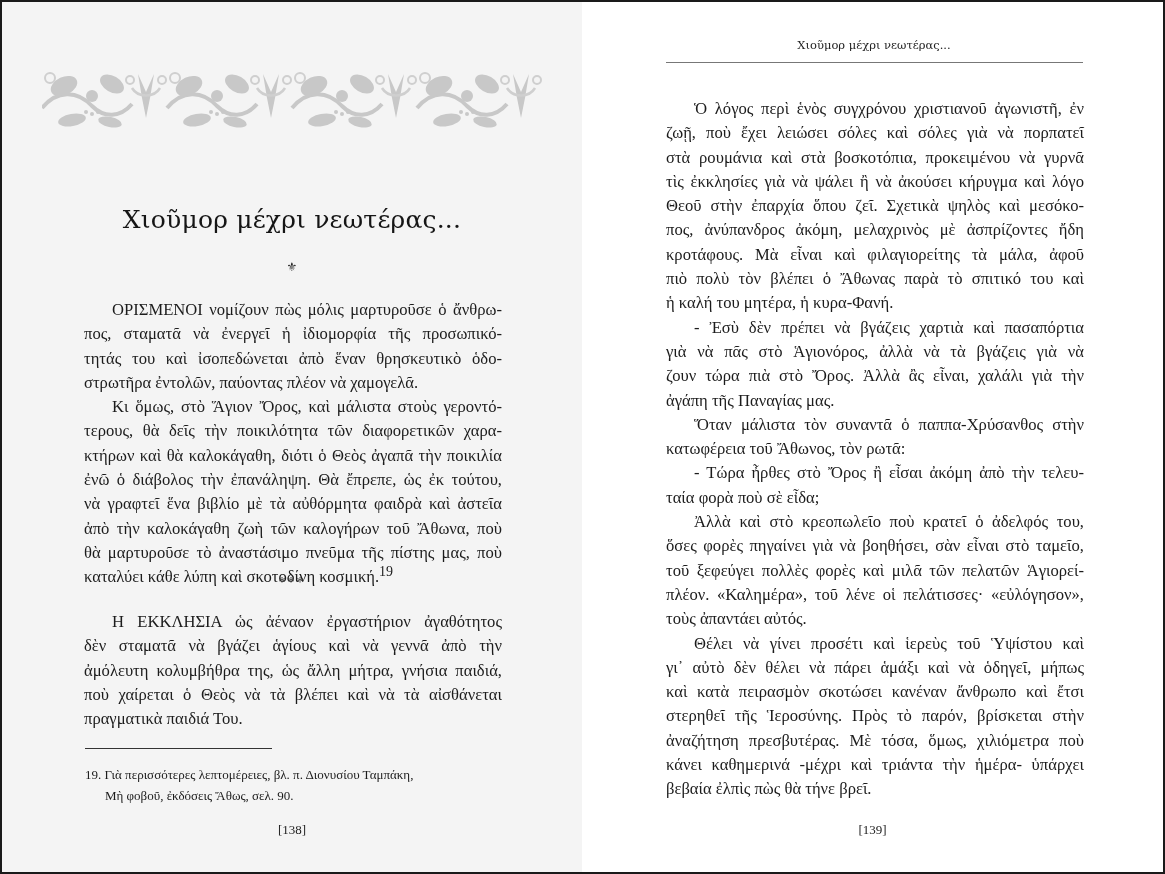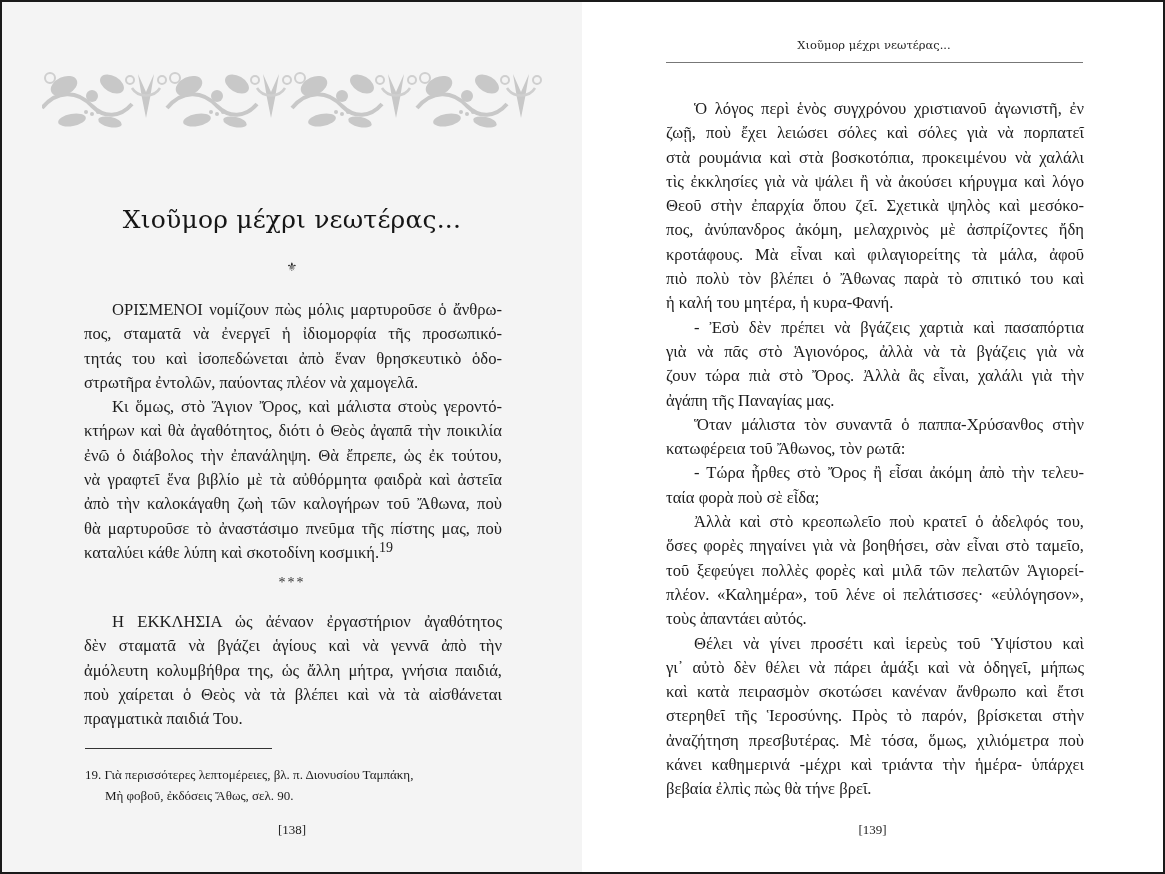--- a/index.html
+++ b/index.html
@@ -105,21 +105,22 @@
 
     <div class="chapter-title">Χιοῦμορ μέχρι νεωτέρας...</div>
     <div class="fleuron">⚜</div>
 
     <div class="body-text left-block1">
       <span class="line" style="padding-left:28px">ΟΡΙΣΜΕΝΟΙ νομίζουν πὼς μόλις μαρτυροῦσε ὁ ἄνθρω-</span>
       <span class="line">πος, σταματᾶ νὰ ἐνεργεῖ ἡ ἰδιομορφία τῆς προσωπικό-</span>
       <span class="line">τητάς του καὶ ἰσοπεδώνεται ἀπὸ ἕναν θρησκευτικὸ ὁδο-</span>
       <span class="line last">στρωτῆρα ἐντολῶν, παύοντας πλέον νὰ χαμογελᾶ.</span>
       <span class="line" style="padding-left:28px">Κι ὅμως, στὸ Ἅγιον Ὄρος, καὶ μάλιστα στοὺς γεροντό-</span>
-      <span class="line">κτήρων καὶ θὰ ἀγαθότητος, διότι ὁ Θεὸς ἀγαπᾶ τὴν ποικιλία</span>
+      <span class="line">τερους, θὰ δεῖς τὴν ποικιλότητα τῶν διαφορετικῶν χαρα-</span>
+      <span class="line">κτήρων καὶ θὰ καλοκάγαθη, διότι ὁ Θεὸς ἀγαπᾶ τὴν ποικιλία</span>
       <span class="line">ἐνῶ ὁ διάβολος τὴν ἐπανάληψη. Θὰ ἔπρεπε, ὡς ἐκ τούτου,</span>
       <span class="line">νὰ γραφτεῖ ἕνα βιβλίο μὲ τὰ αὐθόρμητα φαιδρὰ καὶ ἀστεῖα</span>
       <span class="line">ἀπὸ τὴν καλοκάγαθη ζωὴ τῶν καλογήρων τοῦ Ἄθωνα, ποὺ</span>
       <span class="line">θὰ μαρτυροῦσε τὸ ἀναστάσιμο πνεῦμα τῆς πίστης μας, ποὺ</span>
       <span class="line last"><span>καταλύει κάθε λύπη καὶ σκοτοδίνη κοσμική.</span><sup class="fnref">19</sup></span>
     </div>
 
     <div class="stars">***</div>
 
     <div class="body-text left-block2">
@@ -139,21 +140,21 @@
     <div class="page-number">[138]</div>
   </div>
 
   <div class="page page-right">
     <div class="running-head">Χιοῦμορ μέχρι νεωτέρας...</div>
     <div class="running-rule"></div>
 
     <div class="body-text right-block" id="right-block">
         <span class="line" style="padding-left: 28px;">Ὁ λόγος περὶ ἑνὸς συγχρόνου χριστιανοῦ ἀγωνιστῆ, ἐν</span>
         <span class="line">ζωῇ, ποὺ ἔχει λειώσει σόλες καὶ σόλες γιὰ νὰ πορπατεῖ</span>
-        <span class="line">στὰ ρουμάνια καὶ στὰ βοσκοτόπια, προκειμένου νὰ χαλάλι</span>
+        <span class="line">στὰ ρουμάνια καὶ στὰ βοσκοτόπια, προκειμένου νὰ γυρνᾶ</span>
         <span class="line">τὶς ἐκκλησίες γιὰ νὰ ψάλει ἢ νὰ ἀκούσει κήρυγμα καὶ λόγο</span>
         <span class="line">Θεοῦ στὴν ἐπαρχία ὅπου ζεῖ. Σχετικὰ ψηλὸς καὶ μεσόκο-</span>
         <span class="line">πος, ἀνύπανδρος ἀκόμη, μελαχρινὸς μὲ ἀσπρίζοντες ἤδη</span>
         <span class="line">κροτάφους. Μὰ εἶναι καὶ φιλαγιορείτης τὰ μάλα, ἀφοῦ</span>
         <span class="line">πιὸ πολὺ τὸν βλέπει ὁ Ἄθωνας παρὰ τὸ σπιτικό του καὶ</span>
         <span class="line last">ἡ καλή του μητέρα, ἡ κυρα-Φανή.</span>
         <span class="line" style="padding-left: 28px;">- Ἐσὺ δὲν πρέπει νὰ βγάζεις χαρτιὰ καὶ πασαπόρτια</span>
         <span class="line">γιὰ νὰ πᾶς στὸ Ἁγιονόρος, ἀλλὰ νὰ τὰ βγάζεις γιὰ νὰ</span>
         <span class="line">ζουν τώρα πιὰ στὸ Ὄρος. Ἀλλὰ ἂς εἶναι, χαλάλι γιὰ τὴν</span>
         <span class="line last">ἀγάπη τῆς Παναγίας μας.</span>

